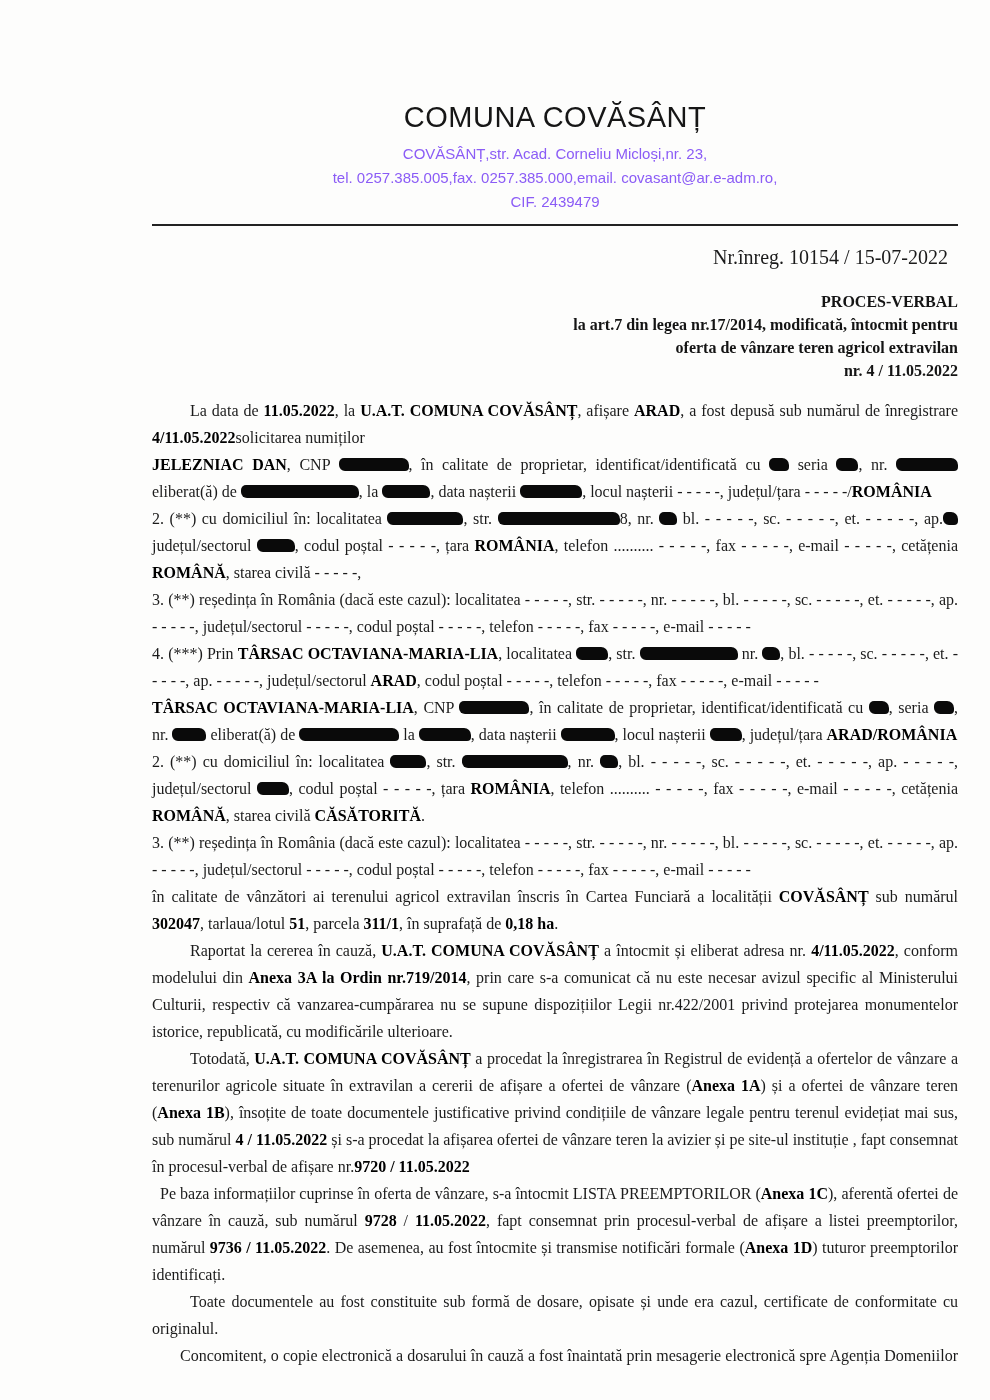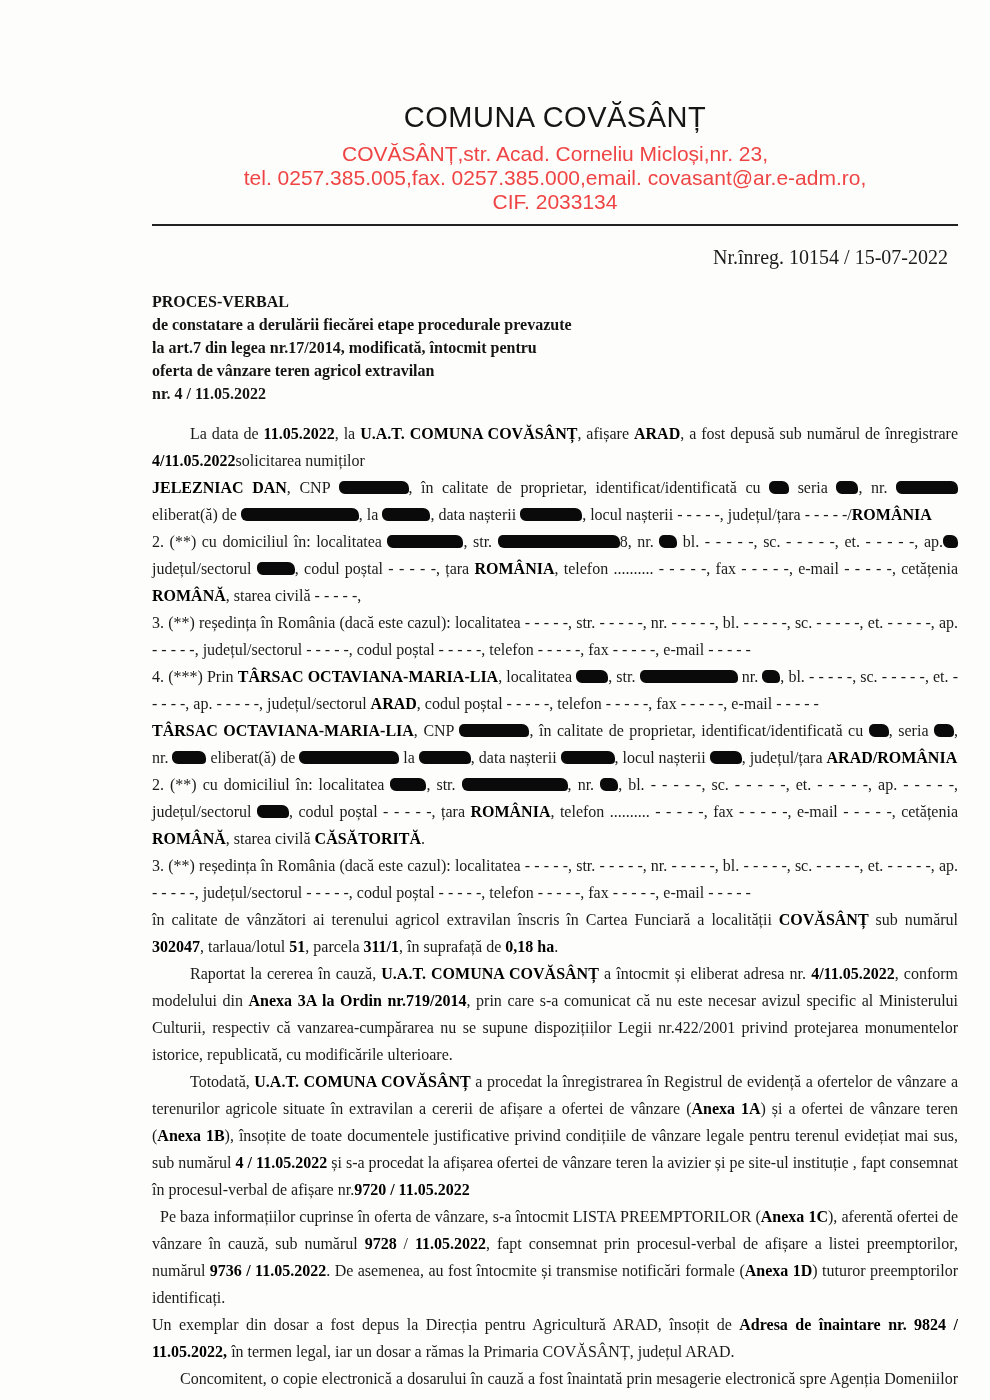--- a/index.html
+++ b/index.html
@@ -21,38 +21,38 @@
     font-family: "Liberation Sans", sans-serif;
   }
   .commune {
     font-size: 29px;
     letter-spacing: 0.5px;
     line-height: 34px;
     margin-bottom: 8px;
     color: #161616;
   }
   .addr {
-    font-size: 21px;
+    font-size: 15px;
     line-height: 24px;
-    color: #ef4444;
+    color: #8b5cf6;
   }
   .rule {
     border: none;
     border-top: 2.5px solid #222;
     margin: 10px 0 0 0;
   }
   .regnum {
     margin-top: 20px;
     text-align: right;
     padding-right: 10px;
     font-size: 20px;
   }
   .title-block {
     margin-top: 21px;
-    text-align: left;
+    text-align: right;
     font-weight: bold;
     font-size: 16px;
     line-height: 23px;
     color: #141414;
   }
   .doc-body {
     margin-top: 15px;
     font-size: 16px;
     line-height: 27px;
     text-align: justify;
@@ -74,45 +74,44 @@
 </style>
 </head>
 <body>
 
 <div class="page">
 
   <header class="letterhead">
     <div class="commune">COMUNA COVĂSÂNȚ</div>
     <div class="addr">COVĂSÂNȚ,str. Acad. Corneliu Micloși,nr. 23,</div>
     <div class="addr">tel. 0257.385.005,fax. 0257.385.000,email. covasant@ar.e-adm.ro,</div>
-    <div class="addr">CIF. 2033134</div>
+    <div class="addr">CIF. 2439479</div>
   </header>
 
   <hr class="rule">
 
   <div class="regnum">Nr.înreg. 10154 / 15-07-2022</div>
 
   <div class="title-block">
     <div>PROCES-VERBAL</div>
-    <div>de constatare a derulării fiecărei etape procedurale prevazute</div>
     <div>la art.7 din legea nr.17/2014, modificată, întocmit pentru</div>
     <div>oferta de vânzare teren agricol extravilan</div>
     <div>nr. 4 / 11.05.2022</div>
   </div>
 
   <main class="doc-body">
     <p class="para indent-lg"><span>La data de </span><span class="bold">11.05.2022</span><span>, la </span><span class="bold">U.A.T. COMUNA COVĂSÂNȚ</span><span>, afișare </span><span class="bold">ARAD</span><span>, a fost depusă sub numărul de înregistrare </span><span class="bold">4/11.05.2022</span><span>solicitarea numiților</span></p>
     <p class="para"><span class="bold">JELEZNIAC DAN</span><span>, CNP </span><span class="redact" style="width: 70px;"></span><span>, în calitate de proprietar, identificat/identificată cu </span><span class="redact" style="width: 20px;"></span><span> seria </span><span class="redact" style="width: 22px;"></span><span>, nr. </span><span class="redact" style="width: 62px;"></span><span> eliberat(ă) de </span><span class="redact" style="width: 118px;"></span><span>, la </span><span class="redact" style="width: 48px;"></span><span>, data nașterii </span><span class="redact" style="width: 62px;"></span><span>, locul nașterii - - - - -, județul/țara - - - - -/</span><span class="bold">ROMÂNIA</span></p>
     <p class="para"><span>2. (**) cu domiciliul în: localitatea </span><span class="redact" style="width: 76px;"></span><span>, str. </span><span class="redact" style="width: 122px;"></span><span>8, nr. </span><span class="redact" style="width: 18px;"></span><span> bl. - - - - -, sc. - - - - -, et. - - - - -, ap.</span><span class="redact" style="width: 15px;"></span><span>județul/sectorul </span><span class="redact" style="width: 38px;"></span><span>, codul poștal - - - - -, țara </span><span class="bold">ROMÂNIA</span><span>, telefon .......... - - - - -, fax - - - - -, e-mail - - - - -, cetățenia </span><span class="bold">ROMÂNĂ</span><span>, starea civilă - - - - -,</span></p>
     <p class="para"><span>3. (**) reședința în România (dacă este cazul): localitatea - - - - -, str. - - - - -, nr. - - - - -, bl. - - - - -, sc. - - - - -, et. - - - - -, ap. - - - - -, județul/sectorul - - - - -, codul poștal - - - - -, telefon - - - - -, fax - - - - -, e-mail - - - - -</span></p>
     <p class="para"><span>4. (***) Prin </span><span class="bold">TÂRSAC OCTAVIANA-MARIA-LIA</span><span>, localitatea </span><span class="redact" style="width: 32px;"></span><span>, str. </span><span class="redact" style="width: 98px;"></span><span> nr. </span><span class="redact" style="width: 18px;"></span><span>, bl. - - - - -, sc. - - - - -, et. - - - - -, ap. - - - - -, județul/sectorul </span><span class="bold">ARAD</span><span>, codul poștal - - - - -, telefon - - - - -, fax - - - - -, e-mail - - - - -</span></p>
     <p class="para"><span class="bold">TÂRSAC OCTAVIANA-MARIA-LIA</span><span>, CNP </span><span class="redact" style="width: 70px;"></span><span>, în calitate de proprietar, identificat/identificată cu </span><span class="redact" style="width: 20px;"></span><span>, seria </span><span class="redact" style="width: 20px;"></span><span>, nr. </span><span class="redact" style="width: 34px;"></span><span> eliberat(ă) de </span><span class="redact" style="width: 100px;"></span><span> la </span><span class="redact" style="width: 52px;"></span><span>, data nașterii </span><span class="redact" style="width: 54px;"></span><span>, locul nașterii </span><span class="redact" style="width: 32px;"></span><span>, județul/țara </span><span class="bold">ARAD/ROMÂNIA</span></p>
     <p class="para"><span>2. (**) cu domiciliul în: localitatea </span><span class="redact" style="width: 36px;"></span><span>, str. </span><span class="redact" style="width: 106px;"></span><span>, nr. </span><span class="redact" style="width: 18px;"></span><span>, bl. - - - - -, sc. - - - - -, et. - - - - -, ap. - - - - -, județul/sectorul </span><span class="redact" style="width: 32px;"></span><span>, codul poștal - - - - -, țara </span><span class="bold">ROMÂNIA</span><span>, telefon .......... - - - - -, fax - - - - -, e-mail - - - - -, cetățenia </span><span class="bold">ROMÂNĂ</span><span>, starea civilă </span><span class="bold">CĂSĂTORITĂ</span><span>.</span></p>
     <p class="para"><span>3. (**) reședința în România (dacă este cazul): localitatea - - - - -, str. - - - - -, nr. - - - - -, bl. - - - - -, sc. - - - - -, et. - - - - -, ap. - - - - -, județul/sectorul - - - - -, codul poștal - - - - -, telefon - - - - -, fax - - - - -, e-mail - - - - -</span></p>
     <p class="para"><span>în calitate de vânzători ai terenului agricol extravilan înscris în Cartea Funciară a localității </span><span class="bold">COVĂSÂNȚ</span><span> sub numărul </span><span class="bold">302047</span><span>, tarlaua/lotul </span><span class="bold">51</span><span>, parcela </span><span class="bold">311/1</span><span>, în suprafață de </span><span class="bold">0,18 ha</span><span>.</span></p>
     <p class="para indent-lg"><span>Raportat la cererea în cauză, </span><span class="bold">U.A.T. COMUNA COVĂSÂNȚ</span><span> a întocmit și eliberat adresa nr. </span><span class="bold">4/11.05.2022</span><span>, conform modelului din </span><span class="bold">Anexa 3A la Ordin nr.719/2014</span><span>, prin care s-a comunicat că nu este necesar avizul specific al Ministerului Culturii, respectiv că vanzarea-cumpărarea nu se supune dispozițiilor Legii nr.422/2001 privind protejarea monumentelor istorice, republicată, cu modificările ulterioare.</span></p>
     <p class="para indent-lg"><span>Totodată, </span><span class="bold">U.A.T. COMUNA COVĂSÂNȚ</span><span> a procedat la înregistrarea în Registrul de evidență a ofertelor de vânzare a terenurilor agricole situate în extravilan a cererii de afișare a ofertei de vânzare (</span><span class="bold">Anexa 1A</span><span>) și a ofertei de vânzare teren (</span><span class="bold">Anexa 1B</span><span>), însoțite de toate documentele justificative privind condițiile de vânzare legale pentru terenul evidețiat mai sus, sub numărul </span><span class="bold">4 / 11.05.2022</span><span> și s-a procedat la afișarea ofertei de vânzare teren la avizier și pe site-ul instituție , fapt consemnat în procesul-verbal de afișare nr.</span><span class="bold">9720 / 11.05.2022</span></p>
     <p class="para indent-sm"><span>Pe baza informațiilor cuprinse în oferta de vânzare, s-a întocmit LISTA PREEMPTORILOR (</span><span class="bold">Anexa 1C</span><span>), aferentă ofertei de vânzare în cauză, sub numărul </span><span class="bold">9728</span><span> / </span><span class="bold">11.05.2022</span><span>, fapt consemnat prin procesul-verbal de afișare a listei preemptorilor, numărul </span><span class="bold">9736 / 11.05.2022</span><span>. De asemenea, au fost întocmite și transmise notificări formale (</span><span class="bold">Anexa 1D</span><span>) tuturor preemptorilor identificați.</span></p>
-    <p class="para"><span>Un exemplar din dosar a fost depus la Direcția pentru Agricultură ARAD, însoțit de </span><span class="bold">Adresa de înaintare nr. 9824 / 11.05.2022,</span><span> în termen legal, iar un dosar a rămas la Primaria COVĂSÂNȚ, județul ARAD.</span></p>
+    <p class="para indent-lg"><span>Toate documentele au fost constituite sub formă de dosare, opisate și unde era cazul, certificate de conformitate cu originalul.</span></p>
     <p class="para indent-md fill"><span>Concomitent, o copie electronică a dosarului în cauză a fost înaintată prin mesagerie electronică spre Agenția Domeniilor</span></p>
   </main>
 
 </div>
 
 </body></html>

